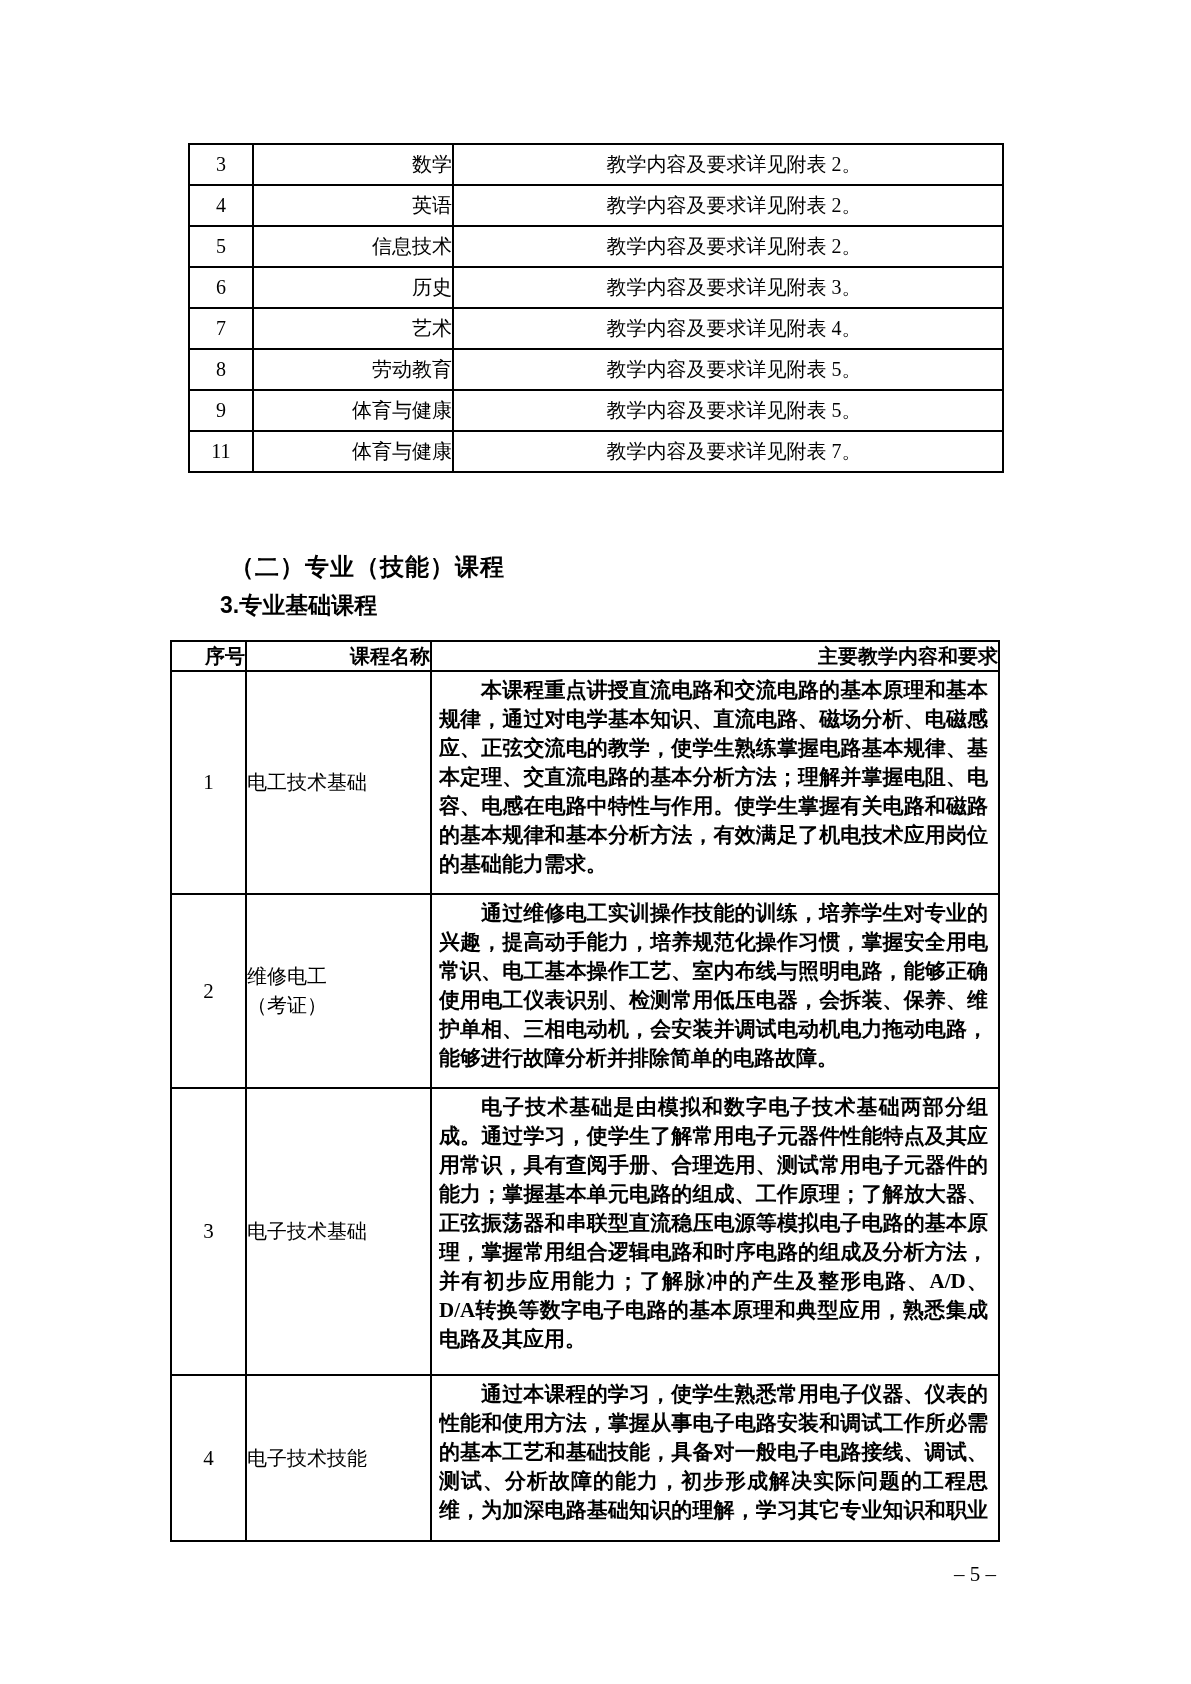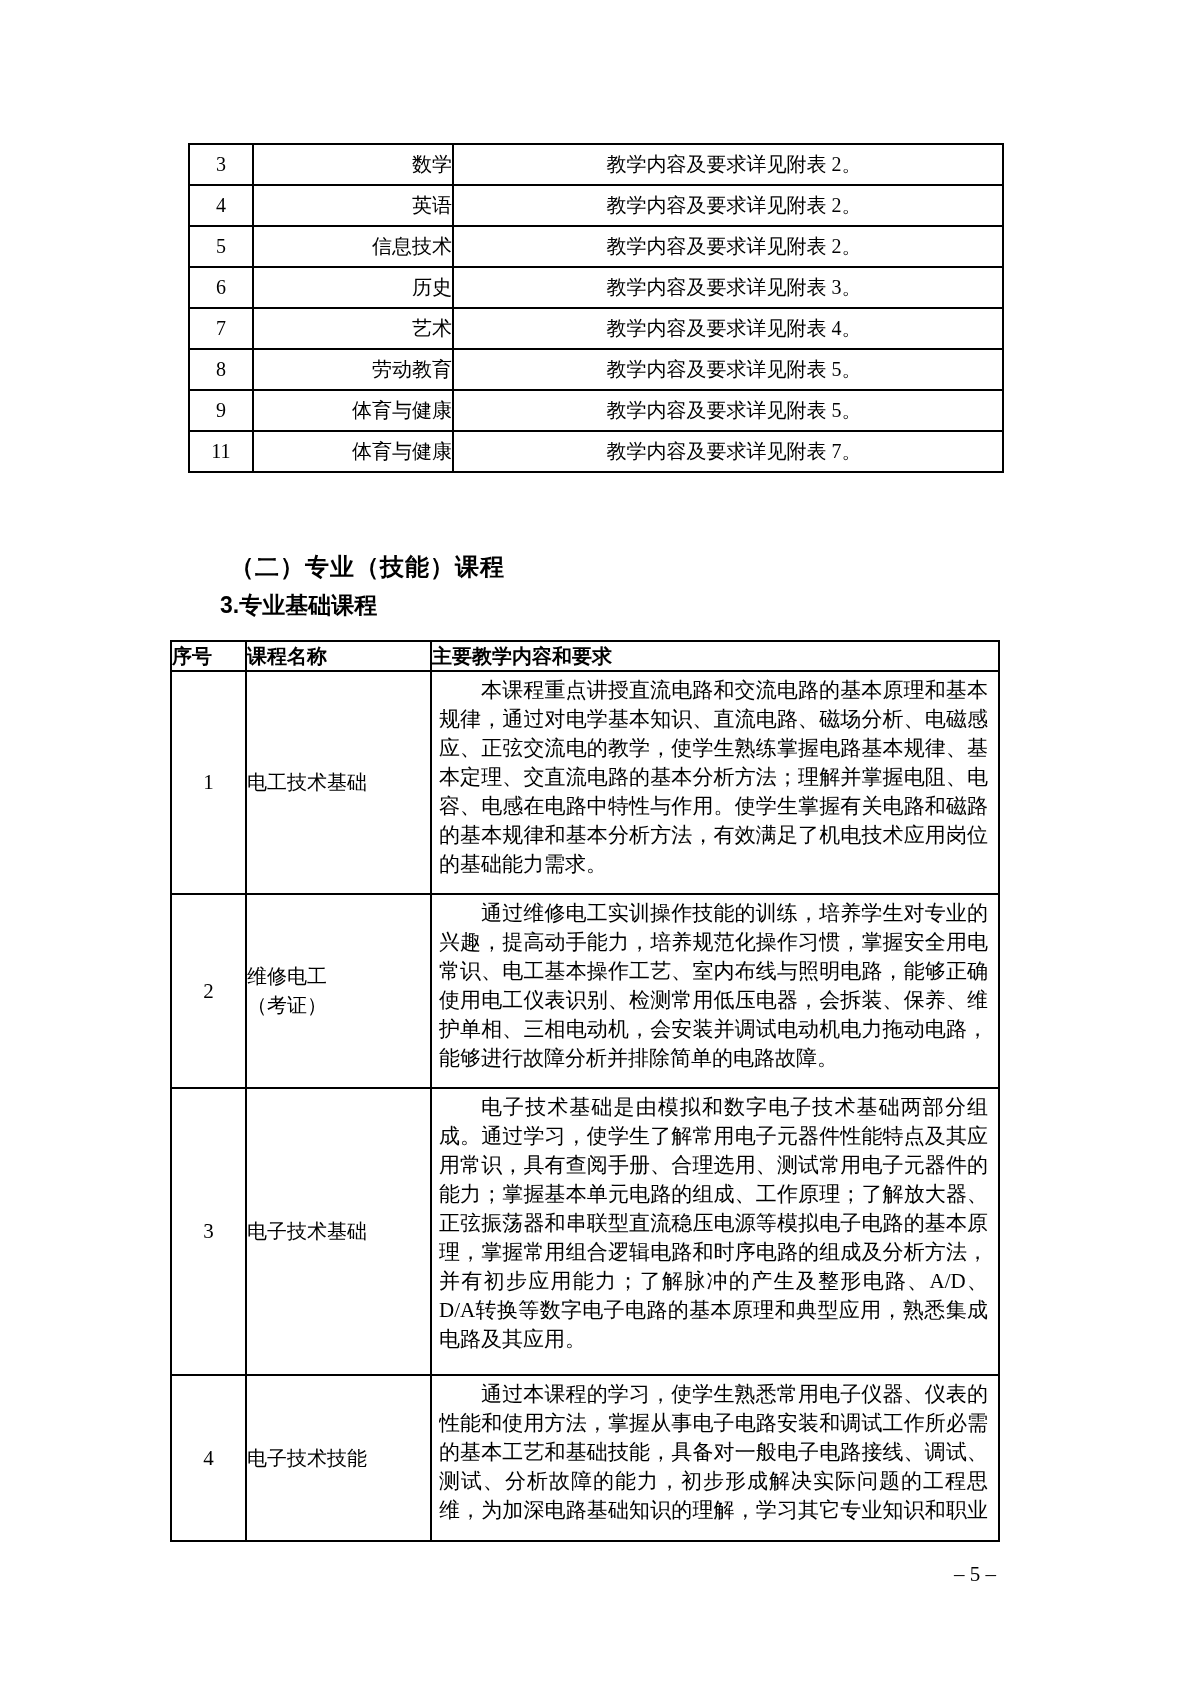--- a/index.html
+++ b/index.html
@@ -42,31 +42,31 @@
   }
   .sec-heading { left: 230px; top: 551px; font-size: 24px; letter-spacing: 1px; }
   .sub-heading { left: 220px; top: 590px; font-size: 23px; }
   
   .tbl-course { left: 170px; top: 640px; width: 828px; }
   .tbl-course th {
     height: 28px;
     font-family: "Liberation Sans", "DejaVu Sans", sans-serif;
     font-weight: bold;
     font-size: 20px;
-    text-align: left;
+    text-align: right;
     vertical-align: middle;
   }
   .tbl-course td.c-no {
     text-align: center; vertical-align: middle; font-size: 21px;
   }
   .tbl-course td.c-name {
     text-align: left; vertical-align: middle; font-size: 20px;
     white-space: pre-line; line-height: 29px;
   }
-  .tbl-course td.c-desc { vertical-align: top; padding: 4px 10px 14px 7px; }
+  .tbl-course td.c-desc { vertical-align: top; padding: 4px 10px 14px 7px; font-weight: bold; }
   .tbl-course .para {
     margin: 0;
     font-size: 21px;
     line-height: 29px;
     text-align: justify;
     text-indent: 2em;
     overflow: hidden;
   }
   tr.row-c1 { height: 217px; } tr.row-c1 .para { height: 203px; }
   tr.row-c2 { height: 183px; } tr.row-c2 .para { height: 174px; }

